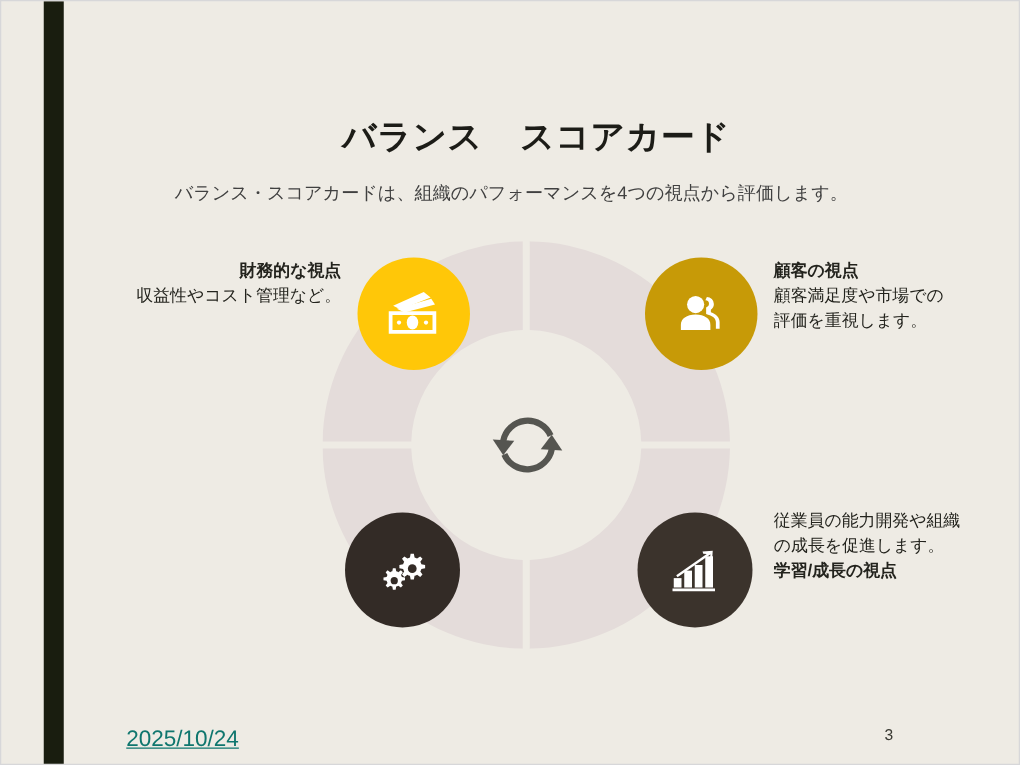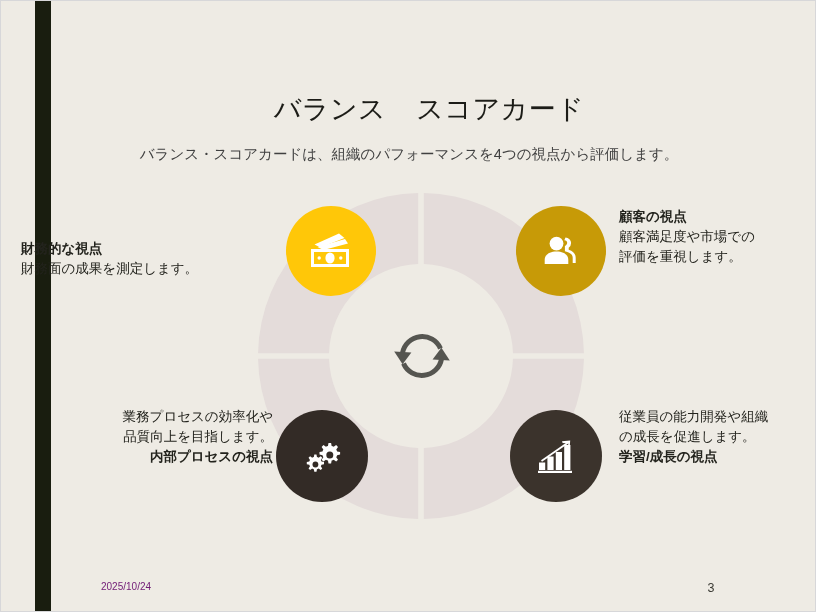--- a/index.html
+++ b/index.html
@@ -39,22 +39,22 @@
     position: absolute;
     left: 0;
     top: 90px;
     width: 816px;
     text-align: center;
     font-size: 27px;
     color: #1c1c17;
     letter-spacing: 0.5px;
     white-space: nowrap;
   }
-  .title .t-strong { font-weight: normal; margin-left: 40px; }
-  .title .t-light  { font-weight: normal; margin-left: 22px; }
+  .title .t-strong { font-weight: bold; margin-left: 40px; }
+  .title .t-light  { font-weight: bold; margin-left: 22px; }
 
   .subtitle {
     position: absolute;
     left: 0;
     top: 144px;
     width: 816px;
     text-align: center;
     font-size: 14.5px;
     color: #404040;
     white-space: nowrap;
@@ -104,32 +104,33 @@
     line-height: 20px;
     color: #23231d;
     white-space: nowrap;
   }
   .label .lab-head {
     font-weight: bold;
     display: block;
   }
   .label .lab-line { display: block; }
 
-  #label-financial { left: 20px;  top: 206px; width: 252px; text-align: left; margin-top: 32px; }
+  #label-financial { left: 20px;  top: 206px; width: 252px; text-align: right; }
   #label-customer  { left: 618px; top: 206px; width: 240px; text-align: left; }
   #label-process   { left: 20px;  top: 406px; width: 252px; text-align: right; }
   #label-learning  { left: 618px; top: 406px; width: 240px; text-align: left; }
 
   
   .footer-date {
     position: absolute;
     left: 100px;
     top: 580px;
-    font-size: 10px;
-    color: #701a75;
+    font-size: 18px;
+    color: #0f766e;
+    text-decoration: underline;
   }
   .footer-page {
     position: absolute;
     left: 690px;
     top: 580px;
     width: 40px;
     text-align: center;
     font-size: 12.5px;
     color: #3a3a33;
   }
@@ -228,34 +229,29 @@
         <rect x="3" y="34.8" width="34" height="2.2"></rect>
 
         <path d="M6.5 25.0 L33.5 6.2" stroke="#FFFFFF" stroke-width="1.8" fill="none"></path>
         <path d="M27.0 5.2 L35.2 4.6 L34.6 12.8 L32.9 12.0 L33.3 7.3 L27.6 7.0 Z"></path>
       </g>
     </svg>
   </div>
 
   <div class="label" id="label-financial">
     <span class="lab-head">財務的な視点</span>
-    <span class="lab-line">財務面の成果を測定します。</span>
+    <span class="lab-line">収益性やコスト管理など。</span>
   </div>
 
   <div class="label" id="label-customer">
     <span class="lab-head">顧客の視点</span>
     <span class="lab-line">顧客満足度や市場での</span>
     <span class="lab-line">評価を重視します。</span>
   </div>
 
-  <div class="label" id="label-process">
-    <span class="lab-line">業務プロセスの効率化や</span>
-    <span class="lab-line">品質向上を目指します。</span>
-    <span class="lab-head">内部プロセスの視点</span>
-  </div>
 
   <div class="label" id="label-learning">
     <span class="lab-line">従業員の能力開発や組織</span>
     <span class="lab-line">の成長を促進します。</span>
     <span class="lab-head">学習/成長の視点</span>
   </div>
 
   <div class="footer-date">2025/10/24</div>
   <div class="footer-page">3</div>
 

